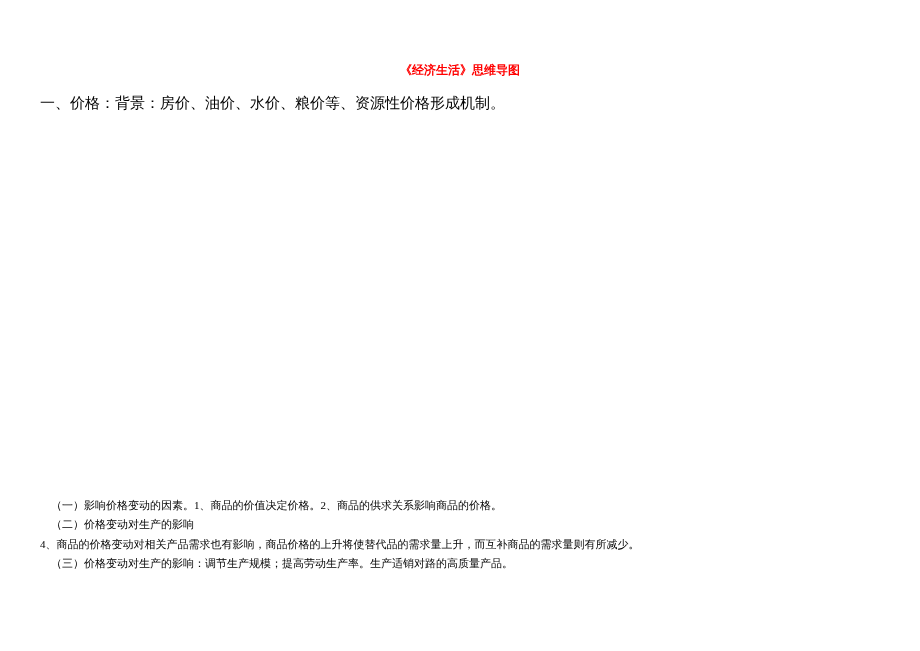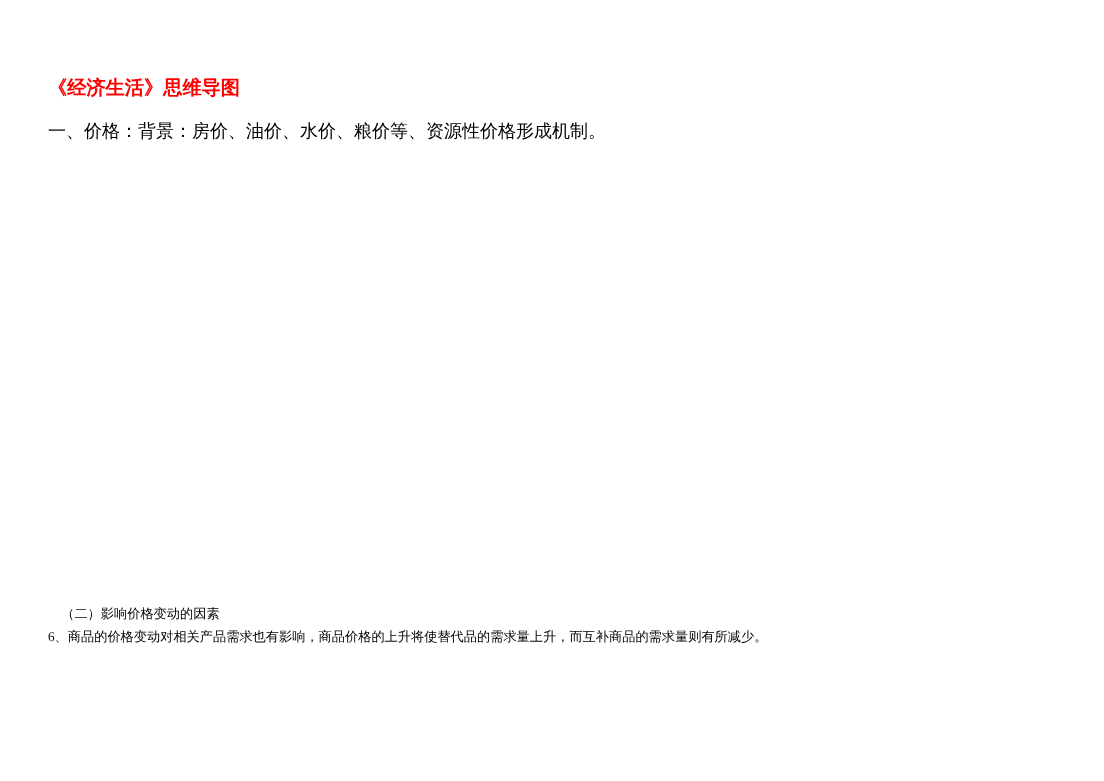--- a/index.html
+++ b/index.html
@@ -11,23 +11,23 @@
       font-family: "SimSun", "宋体", serif;
       font-size: 11px;
       line-height: 1.8;
       color: #000;
       background: #fff;
       padding: 60px 40px 40px 40px;
       width: 920px;
       height: 651px;
     }
     .page-title {
-      text-align: left;
+      text-align: center;
       color: #ff0000;
-      font-size: 16px;
+      font-size: 12px;
       font-weight: bold;
       margin-bottom: 8px;
     }
     .section-header {
       font-size: 15px;
       color: #000;
       margin-bottom: 4px;
     }
     .content-block {
       margin-top: 380px;
@@ -42,15 +42,17 @@
     }
   </style>
 </head>
 <body>
 
 <div class="page-title">《经济生活》思维导图</div>
 
 <div class="section-header">一、价格：背景：房价、油价、水价、粮价等、资源性价格形成机制。</div>
 
 <div class="content-block">
-  <p class="indent">（二）影响价格变动的因素</p>
-  <p>6、商品的价格变动对相关产品需求也有影响，商品价格的上升将使替代品的需求量上升，而互补商品的需求量则有所减少。</p>
+  <p class="indent">（一）影响价格变动的因素。1、商品的价值决定价格。2、商品的供求关系影响商品的价格。</p>
+  <p class="indent">（二）价格变动对生产的影响</p>
+  <p>4、商品的价格变动对相关产品需求也有影响，商品价格的上升将使替代品的需求量上升，而互补商品的需求量则有所减少。</p>
+  <p class="indent">（三）价格变动对生产的影响：调节生产规模；提高劳动生产率。生产适销对路的高质量产品。</p>
 </div>
 
 </body></html>

